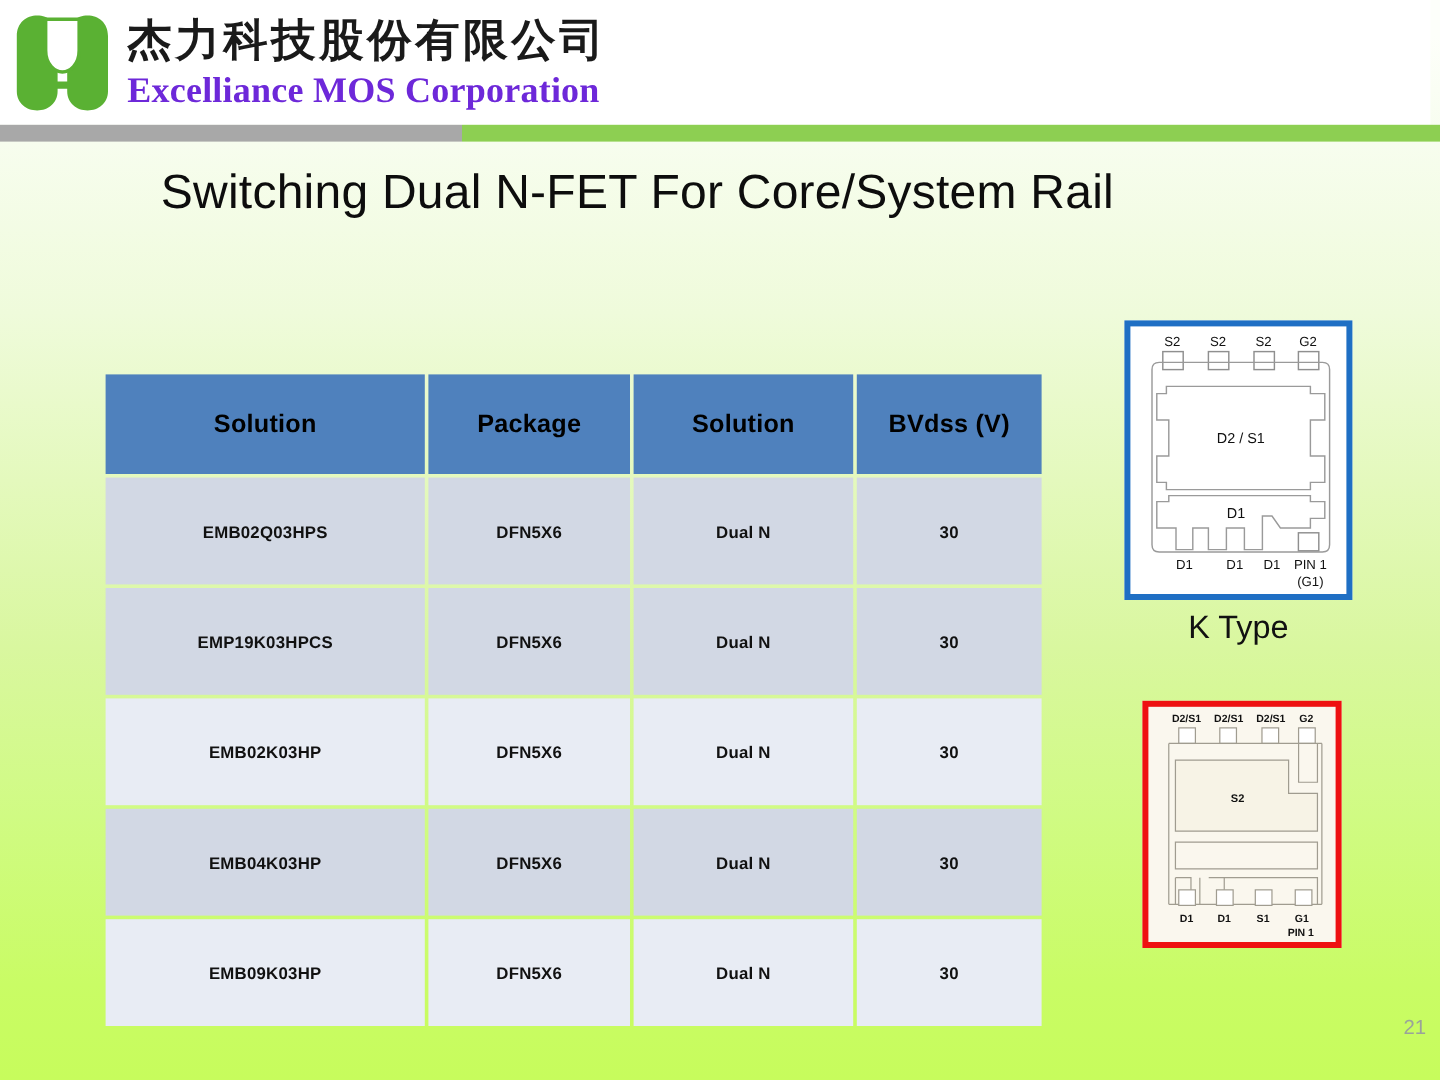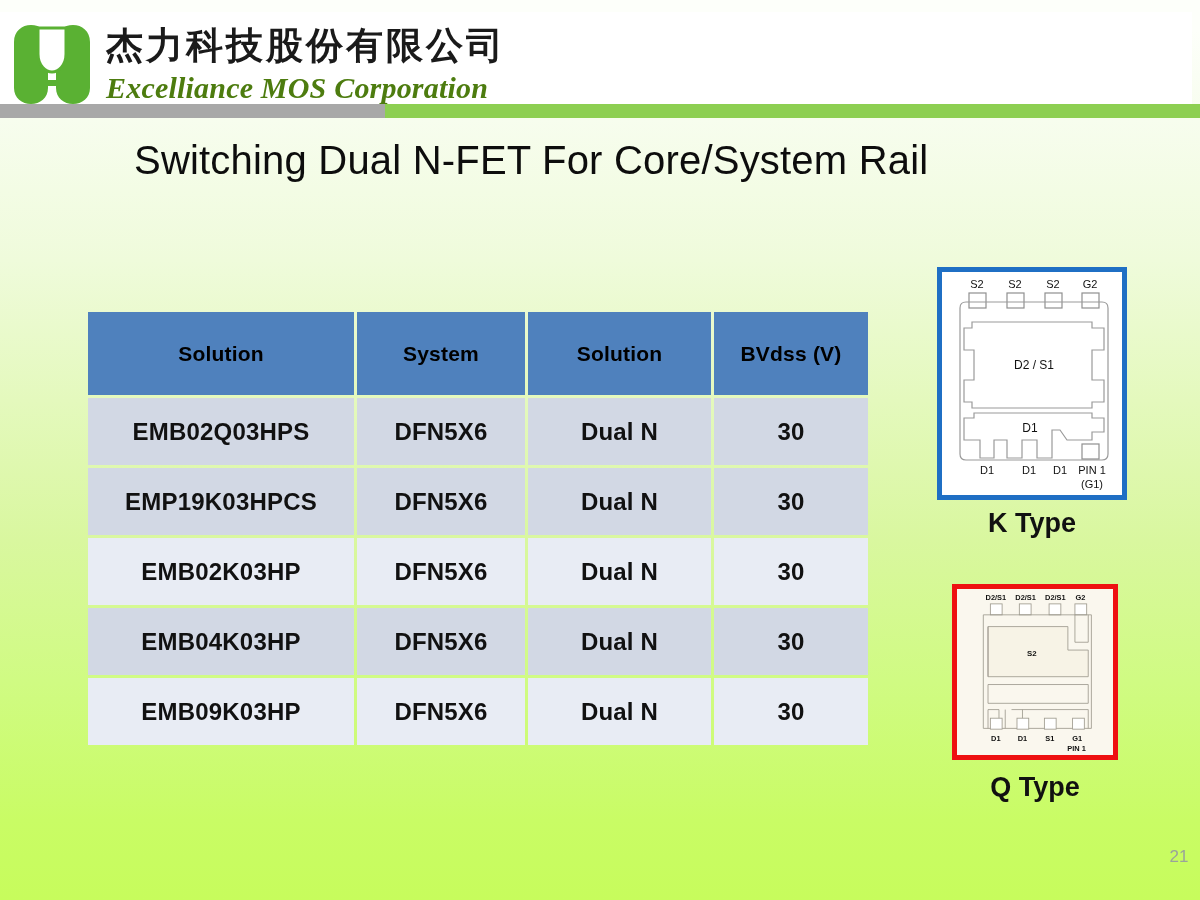--- a/index.html
+++ b/index.html
@@ -26,21 +26,21 @@
         #d9f79f 540px,
         #d0fb83 680px,
         #c9fc65 820px,
         #c7fc5c 900px);
     overflow: hidden;
   }
 
   
   #header-band {
     position: absolute;
-    left: 0; top: 12px;
+    left: 0; top: 0;
     width: 1192px; height: 104px;
     background: #ffffff;
   }
   #logo-mark {
     position: absolute;
     left: 8px; top: 10px;
     width: 88px; height: 86px;
   }
   #company-names {
     position: absolute;
@@ -52,22 +52,21 @@
     font-weight: 700;
     color: #1a1a1a;
     letter-spacing: 3px;
     line-height: 46px;
     white-space: nowrap;
   }
   #company-en {
     font-family: "Liberation Serif", "DejaVu Serif", serif;
     font-size: 30px;
     font-weight: 700;
-    font-style: italic;
-    color: #4d7c0f;
+    color: #6d28d9;
     line-height: 38px;
     letter-spacing: 0.2px;
     white-space: nowrap;
     margin-top: 1px;
   }
   #divider-gray {
     position: absolute;
     left: 0; top: 104px;
     width: 385px; height: 14px;
     background: #a8a8a8;
@@ -105,26 +104,26 @@
     font-size: 21px;
     font-weight: 700;
     height: 83px;
     text-align: center;
     vertical-align: middle;
     padding: 0;
     letter-spacing: 0.2px;
   }
   #spec-table td {
     color: #111111;
-    font-size: 24px;
+    font-size: 14px;
     font-weight: 700;
     height: 59px;
     text-align: center;
     vertical-align: middle;
-    padding: 4px;
+    padding: 15px;
     letter-spacing: 0.2px;
   }
   #spec-table tbody tr.row-dark td { background: #d2d8e4; }
   #spec-table tbody tr.row-light td { background: #e8ecf4; }
   .col-solution { width: 266px; }
   .col-package  { width: 168px; }
   .col-channel  { width: 183px; }
   .col-bvdss    { width: 154px; }
 
   
@@ -135,30 +134,30 @@
   .pkg-frame {
     box-sizing: border-box;
     background: #ffffff;
   }
   #pkg-k .pkg-frame {
     width: 190px; height: 233px;
     border: 5px solid #1f6fc4;
     background: #ffffff;
   }
   #pkg-q .pkg-frame {
-    width: 166px; height: 176px;
+    width: 166px; height: 206px;
     border: 5px solid #ee1111;
     background: #faf7ee;
   }
   .pkg-caption {
     margin-top: 8px;
     text-align: center;
     font-size: 27px;
     color: #111111;
-    font-weight: 700;
+    font-weight: 400;
   }
   #pkg-q .pkg-caption { margin-top: 12px; }
   .pkg-svg { display: block; width: 100%; height: 100%; }
 
   
   #page-number {
     position: absolute;
     left: 1164px; top: 847px;
     width: 30px;
     text-align: center;
@@ -197,21 +196,21 @@
   <table id="spec-table">
     <colgroup>
       <col class="col-solution">
         <col class="col-package">
       <col class="col-channel">
         <col class="col-bvdss">
     </colgroup>
     <thead>
       <tr>
         <th>Solution</th>
-        <th>System</th>
+        <th>Package</th>
         <th>Solution</th>
         <th>BVdss (V)</th>
       </tr>
     </thead>
     <tbody>
       <tr class="row-dark">
         <td>EMB02Q03HPS</td>
         <td>DFN5X6</td>
         <td>Dual N</td>
         <td>30</td>
@@ -321,18 +320,17 @@
         </g>
         <g font-family="Liberation Sans, sans-serif" font-size="9.5" font-weight="700" fill="#111" text-anchor="middle">
           <text x="28" y="194">D1</text>
           <text x="62" y="194">D1</text>
           <text x="97" y="194">S1</text>
           <text x="132" y="194">G1</text>
           <text x="131" y="207">PIN 1</text>
         </g>
       </svg>
     </div>
-    <div class="pkg-caption">Q Type</div>
   </div>
 
   <div id="page-number">21</div>
 
 </div>
 
 </body></html>

